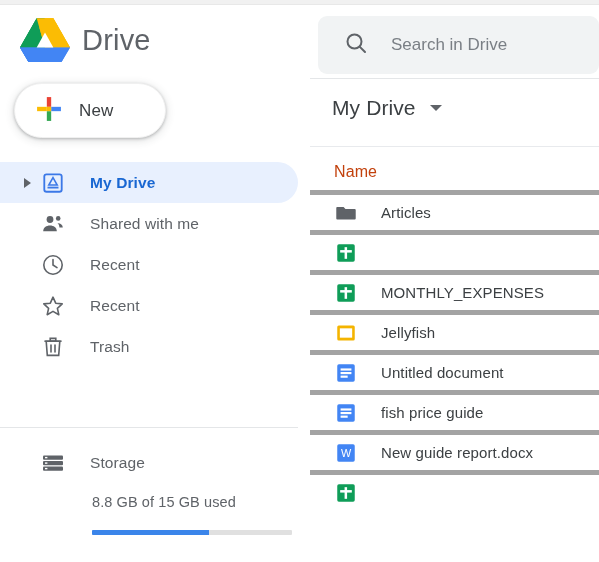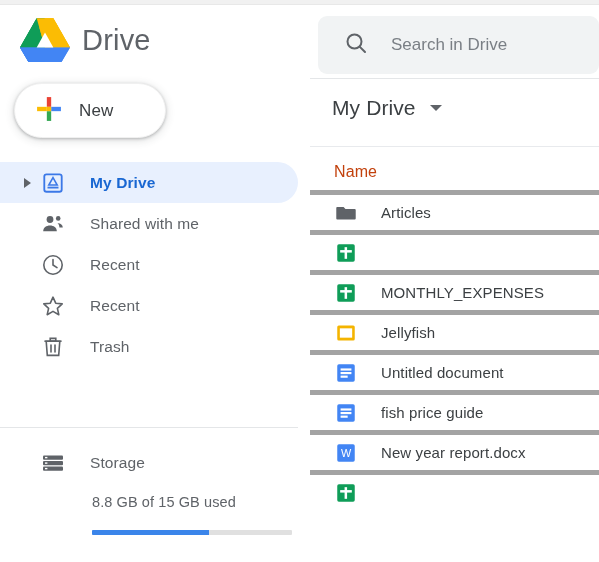--- a/index.html
+++ b/index.html
@@ -436,21 +436,21 @@
         <span class="file-name">fish price guide</span>
       </div>
 
       <div class="file-row">
         <span class="file-icon">
           <svg width="20" height="20" viewBox="0 0 24 24">
             <rect x="1.5" y="1.5" width="21" height="21" rx="2" fill="#4285f4"></rect>
             <text x="12" y="17.2" font-family="Liberation Sans, sans-serif" font-size="13" fill="#ffffff" text-anchor="middle">W</text>
           </svg>
         </span>
-        <span class="file-name">New year report.docx</span>
+        <span class="file-name">New guide report.docx</span>
       </div>
 
       <div class="file-row">
         <span class="file-icon">
           <svg width="20" height="20" viewBox="0 0 24 24">
             <rect x="1.5" y="1.5" width="21" height="21" rx="2" fill="#0f9d58"></rect>
             <rect x="10.3" y="5" width="3" height="14" fill="#ffffff"></rect>
             <rect x="5" y="8.5" width="14" height="3" fill="#ffffff"></rect>
           </svg>
         </span>

